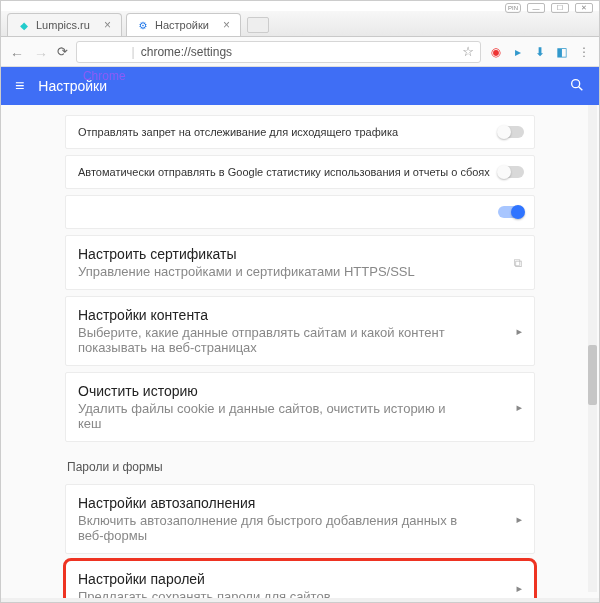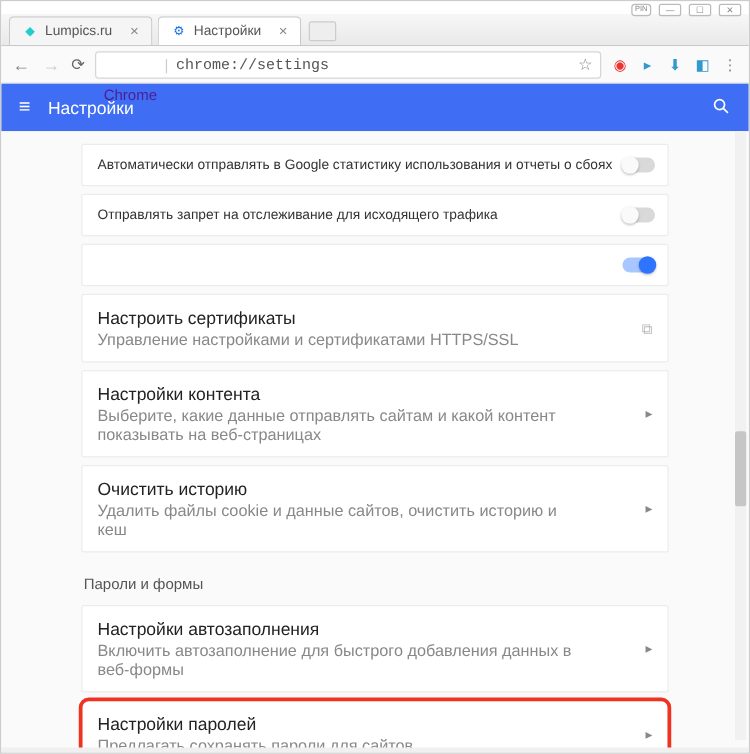--- a/index.html
+++ b/index.html
@@ -82,22 +82,22 @@
     border: 1px solid #d6d6d6;
     border-radius: 3px;
     background: #fff;
     display: flex;
     align-items: center;
     padding: 0 6px;
     gap: 6px;
     font-size: 12px;
     color: #999;
   }
-  .omnibox .prefix { color:#4c1d95;margin-top:48px; }
-  .omnibox .url { color:#555;font-family:Liberation Mono, monospace; }
+  .omnibox .prefix { color:#8b5cf6;margin-top:48px; }
+  .omnibox .url { color:#555; }
   .omnibox .star { margin-left:auto; color:#888; font-size:13px;}
   .toolbar-icons { display:flex; gap:8px; align-items:center; }
   .ti { width:14px; height:14px; display:flex; align-items:center; justify-content:center; font-size:12px;}
   
   .blue-header {
     height: 38px;
     background: #3f6ef5;
     color: #fff;
     display: flex;
     align-items: center;
@@ -212,32 +212,32 @@
         <circle cx="10" cy="10" r="6"></circle>
         <line x1="20" y1="20" x2="14.5" y2="14.5"></line>
       </svg>
   </span>
 </div>
 
 <div class="content-wrap">
   <div class="content">
 
     <div class="setting-row">
+      <span>Отправлять запрет на отслеживание для исходящего трафика</span>
+      <div class="toggle off">
+          <div class="knob"></div>
+        </div>
+    </div>
+    <div class="setting-row">
       <span>Автоматически отправлять в Google статистику использования и отчеты о сбоях</span>
       <div class="toggle off">
           <div class="knob"></div>
         </div>
     </div>
     <div class="setting-row">
-      <span>Отправлять запрет на отслеживание для исходящего трафика</span>
-      <div class="toggle off">
-          <div class="knob"></div>
-        </div>
-    </div>
-    <div class="setting-row">
       <div class="toggle on">
           <div class="knob"></div>
         </div>
     </div>
     <div class="setting-row stacked">
       <div class="row-title">Настроить сертификаты</div>
       <div class="row-sub">Управление настройками и сертификатами HTTPS/SSL</div>
       <span class="ext-icon">⧉</span>
     </div>
     <div class="setting-row stacked">

